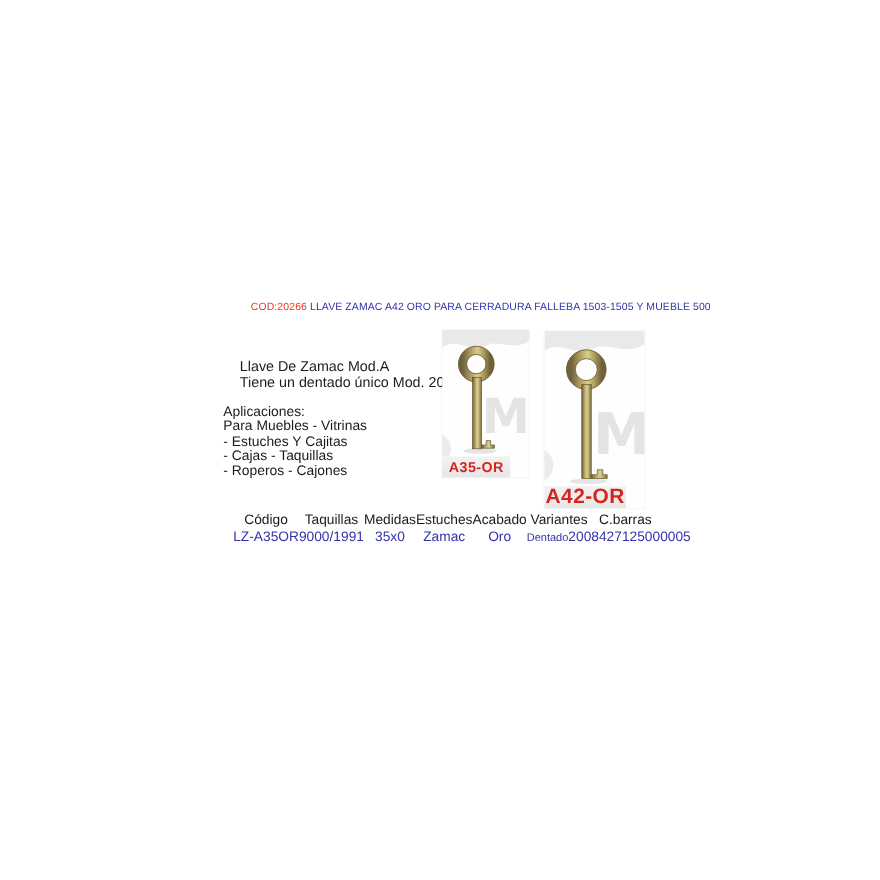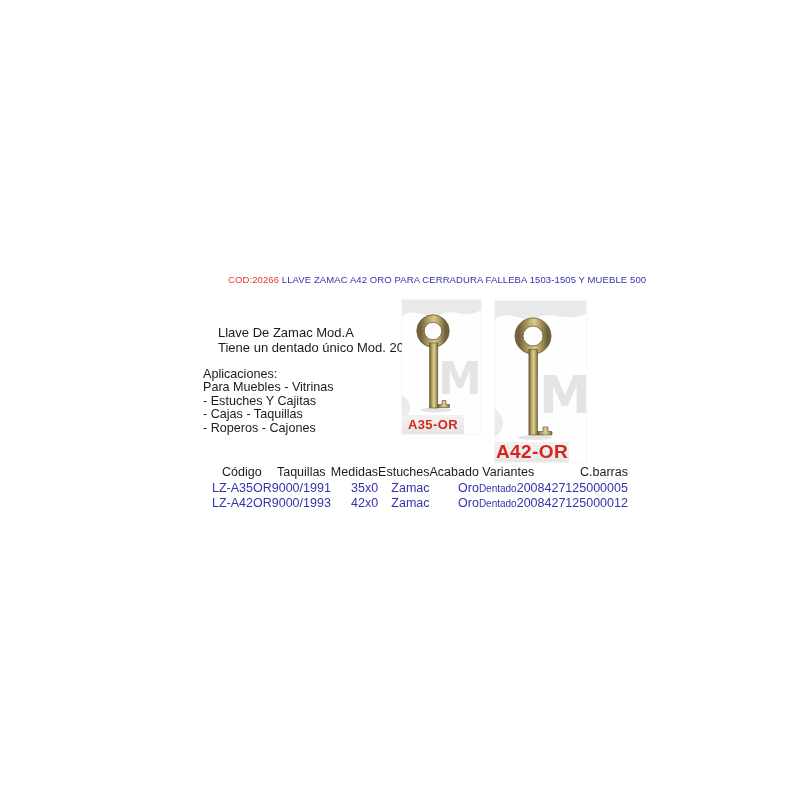--- a/index.html
+++ b/index.html
@@ -30,22 +30,22 @@
   .tile-label{
     position:absolute;left:0;right:17px;bottom:0;height:19px;
     background:linear-gradient(#f2f2f2,var(--strip-gray));
     color:var(--label-red);font-weight:bold;font-size:13px;line-height:19px;
     text-align:center;letter-spacing:0.4px;
   }
   .tile-a42 .tile-label{height:20px;line-height:20px;font-size:19px;}
   
   .spec-table{position:absolute;left:212px;top:464px;border-collapse:collapse;table-layout:fixed;}
   .spec-table th{font-weight:normal;color:var(--text-black);font-size:12.5px;height:16px;padding:0;text-align:center;white-space:nowrap;}
-  .spec-table td{color:var(--text-blue);font-size:12.5px;height:15px;padding:0;text-align:right;white-space:nowrap;}
-  .spec-table th.col-cbarras{text-align:right;padding-left:7px;}
+  .spec-table td{color:var(--text-blue);font-size:12.5px;height:15px;padding:0;text-align:center;white-space:nowrap;}
+  .spec-table th.col-cbarras{text-align:left;padding-left:7px;}
   .small-variant{font-size:10px;}
 </style>
 </head>
 <body>
 
 <div class="page">
 
   <div class="cod-block">
     <div class="cod-line"><span class="cod-code">COD:20266</span> <span class="cod-desc">LLAVE ZAMAC A42 ORO PARA CERRADURA FALLEBA 1503-1505 Y MUEBLE 500</span></div>
   </div>
@@ -156,25 +156,16 @@
     </tr>
     <tr>
       <td>LZ-A35OR</td>
       <td>9000/1991</td>
       <td>35x0</td>
       <td>Zamac</td>
       <td>Oro</td>
       <td><span class="small-variant">Dentado</span><span>200</span></td>
       <td>8427125000005</td>
     </tr>
-    <tr>
-      <td>LZ-A42OR</td>
-      <td>9000/1993</td>
-      <td>42x0</td>
-      <td>Zamac</td>
-      <td>Oro</td>
-      <td><span class="small-variant">Dentado</span><span>200</span></td>
-      <td>8427125000012</td>
-    </tr>
   </tbody>
     </table>
 
 </div>
 
 </body></html>

